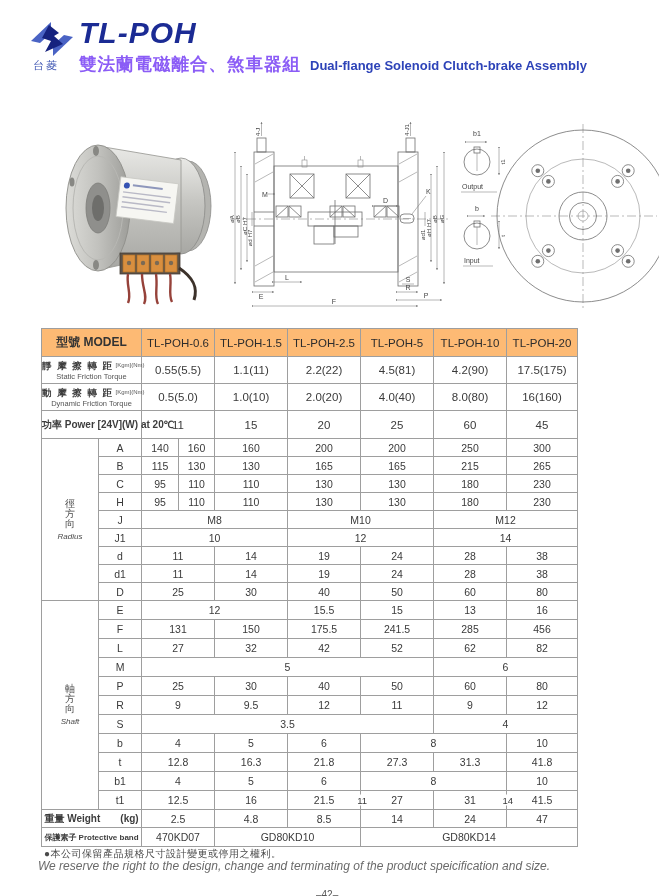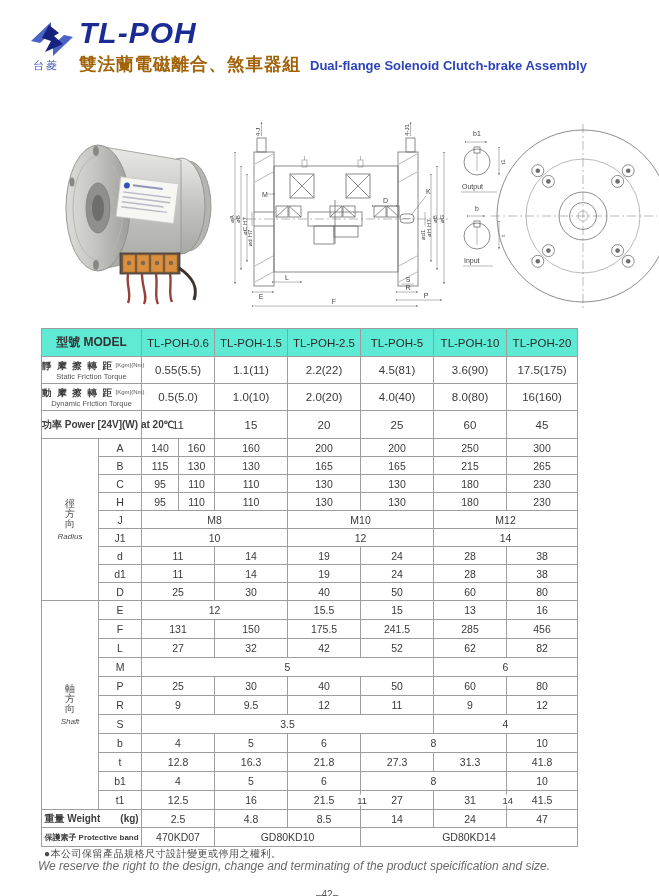--- a/index.html
+++ b/index.html
@@ -4,35 +4,35 @@
 <style>
   html,body{margin:0;padding:0;}
   body{
     width:659px;height:896px;position:relative;background:#ffffff;
     font-family:"Liberation Sans", sans-serif;color:#333;overflow:hidden;
   }
   
   .brand-zh{position:absolute;left:33px;top:58px;font-size:11px;color:#4158b4;letter-spacing:2px;}
   .title{position:absolute;left:79px;top:16px;font-size:30px;font-weight:bold;font-style:italic;color:#1b2b94;letter-spacing:1px;}
   .subrow{position:absolute;left:79px;top:52px;white-space:nowrap;}
-  .sub-zh{font-size:17.5px;font-weight:bold;color:#a16207;letter-spacing:1px;}
+  .sub-zh{font-size:17.5px;font-weight:bold;color:#8b5cf6;letter-spacing:1px;}
   .sub-en{font-size:13px;font-weight:bold;color:#2d43b8;margin-left:9px;}
   
   .drawing{position:absolute;}
   svg text{font-family:"Liberation Sans",sans-serif;fill:#444;}
   .dl{font-size:6.2px;}
   .dl2{font-size:7px;}
   .ln{stroke:#6f6f6f;stroke-width:0.8;fill:none;}
   .lnt{stroke:#8a8a8a;stroke-width:0.6;fill:none;}
   .cl{stroke:#8a8a8a;stroke-width:0.6;stroke-dasharray:9 3 2 3;fill:none;}
   .dim{stroke:#7a7a7a;stroke-width:0.55;fill:none;}
   
   table.spec{position:absolute;left:41px;top:328px;width:536px;border-collapse:collapse;table-layout:fixed;}
   table.spec td{border:1px solid #9e9e9e;text-align:center;vertical-align:middle;padding:0;font-size:11px;color:#3a3a3a;overflow:visible;}
-  tr.head td{background:#5eead4;font-size:11.5px;color:#2c2c2c;}
+  tr.head td{background:#fdba74;font-size:11.5px;color:#2c2c2c;}
   tr.head td.modelhead{font-size:12px;font-weight:bold;color:#333;}
   tr.big td{font-size:11.5px;}
   tr.dim td{font-size:10.5px;}
   td.lab{text-align:left;padding:1px 4px;}
   .zh{font-size:9.5px;font-weight:bold;letter-spacing:1.5px;color:#3d3d3d;white-space:nowrap;}
   .zh .sup{font-size:6px;letter-spacing:0;font-weight:normal;vertical-align:2px;margin-left:2px;color:#555;}
   .en{font-size:7.5px;color:#555;margin-top:-1px;white-space:nowrap;letter-spacing:0;}
   .zh2{font-size:10px;font-weight:bold;color:#3d3d3d;white-space:nowrap;}
   .zh3{font-size:8px;font-weight:bold;color:#3d3d3d;white-space:nowrap;}
   td.sect{padding:0;}
@@ -308,21 +308,21 @@
       </tr>
       <tr class="big" style="height: 27px;">
         <td colspan="2" class="lab">
           <div class="zh">靜 摩 擦 轉 距<span class="sup">[Kgm](Nm)</span></div>
           <div class="en">Static Friction Torque</div>
         </td>
         <td colspan="2">0.55(5.5)</td>
         <td>1.1(11)</td>
         <td>2.2(22)</td>
         <td>4.5(81)</td>
-        <td>3.6(90)</td>
+        <td>4.2(90)</td>
         <td>17.5(175)</td>
       </tr>
       <tr class="big" style="height: 27px;">
         <td colspan="2" class="lab">
           <div class="zh">動 摩 擦 轉 距<span class="sup">[Kgm](Nm)</span></div>
           <div class="en">Dynamic Friction Torque</div>
         </td>
         <td colspan="2">0.5(5.0)</td>
         <td>1.0(10)</td>
         <td>2.0(20)</td>

